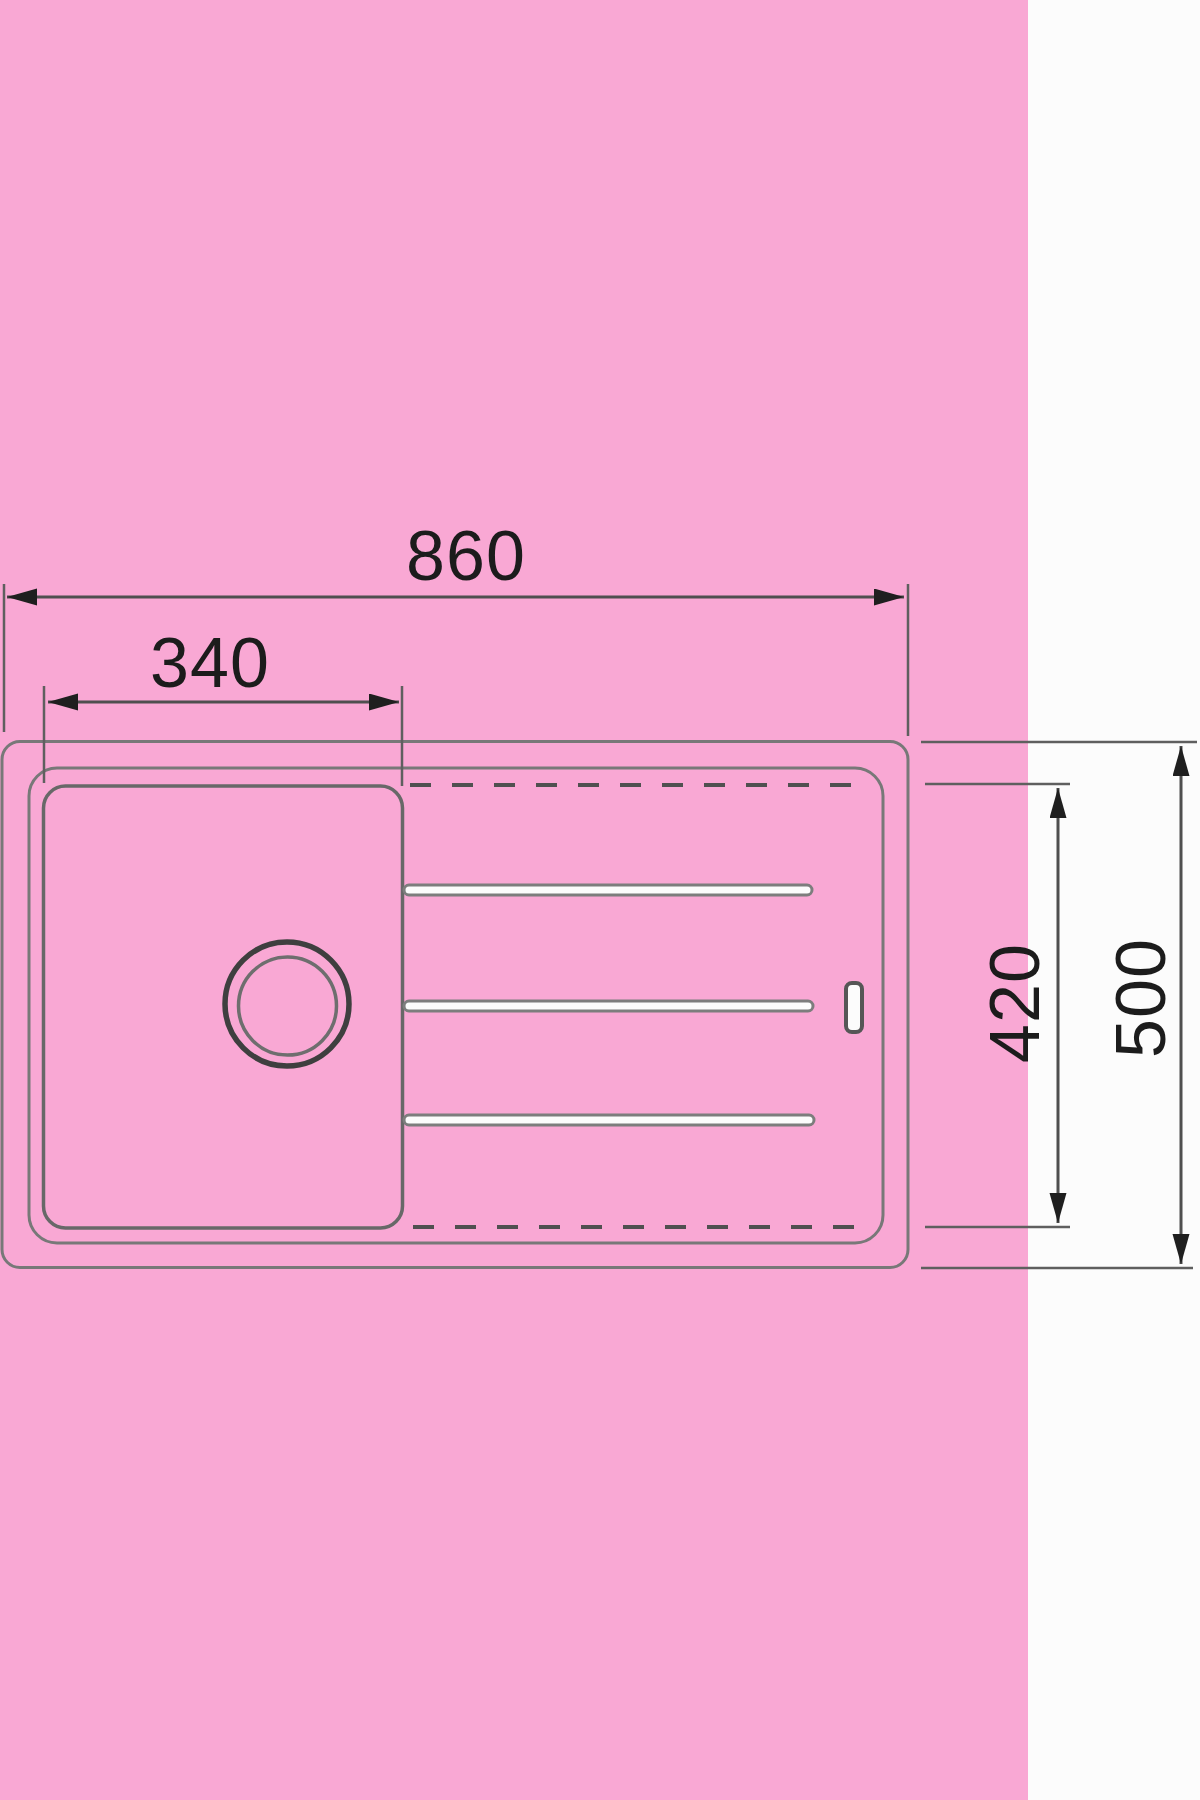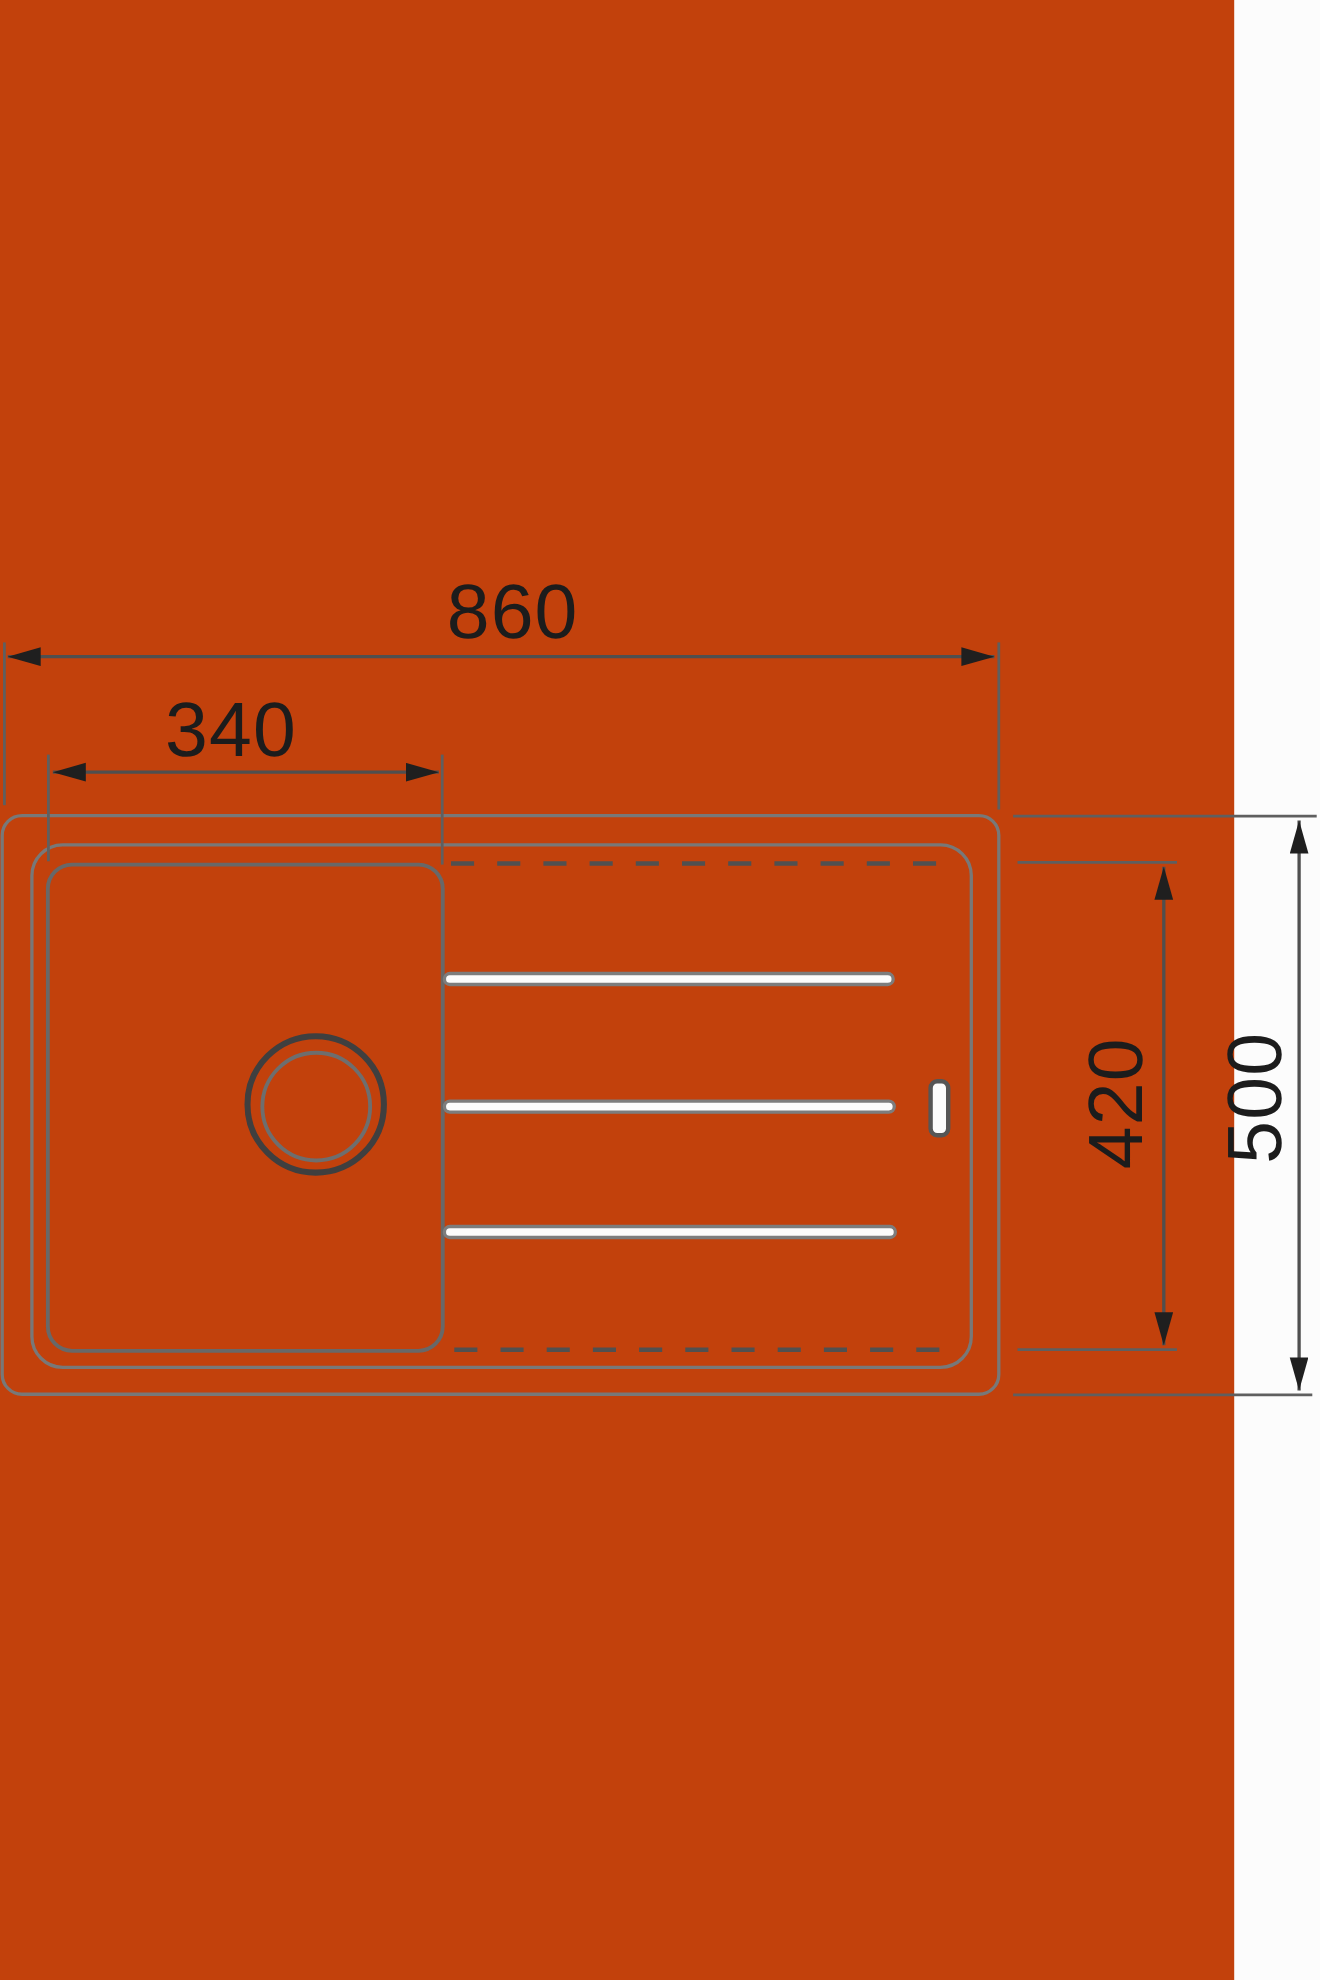--- a/index.html
+++ b/index.html
@@ -6,23 +6,23 @@
     margin: 0;
     padding: 0;
     background: #fcfcfc;
     width: 1200px;
     height: 1800px;
     overflow: hidden;
     font-family: "Liberation Sans", sans-serif;
   }
   .stage {
     position: relative;
-    width: 1122px;
+    width: 1028px;
     height: 1800px;
-    background: #c2410c;
+    background: #f9a8d4;
   }
   svg { display: block; }
   .dim-text {
     font-family: "Liberation Sans", sans-serif;
     font-size: 70px;
     font-weight: 400;
     letter-spacing: 1px;
   }
 </style>
 </head>

